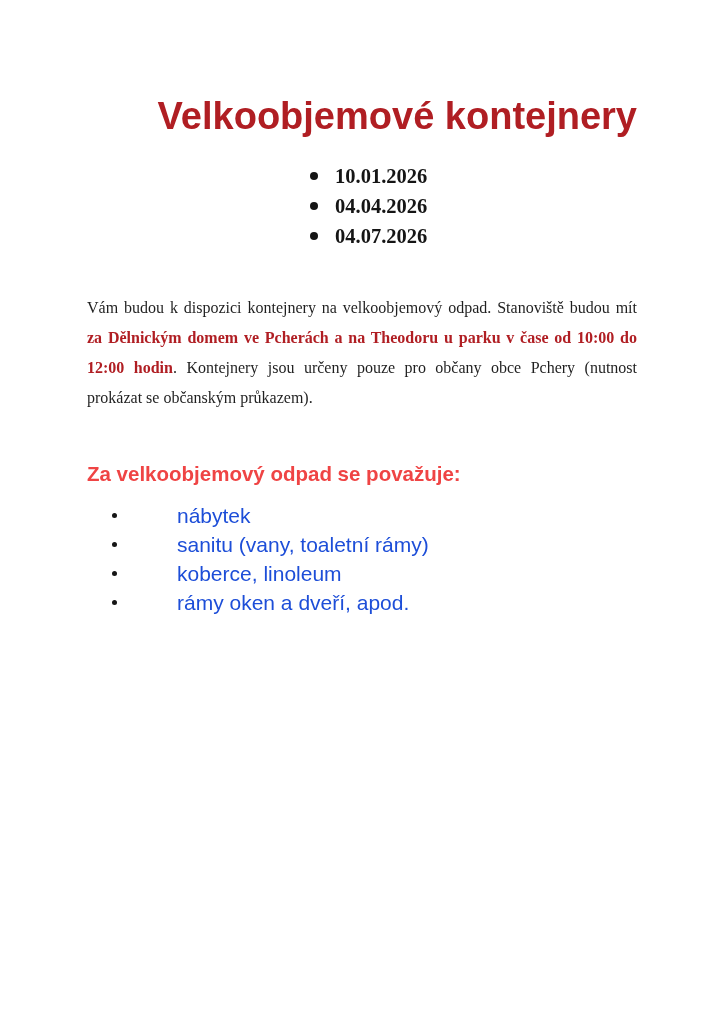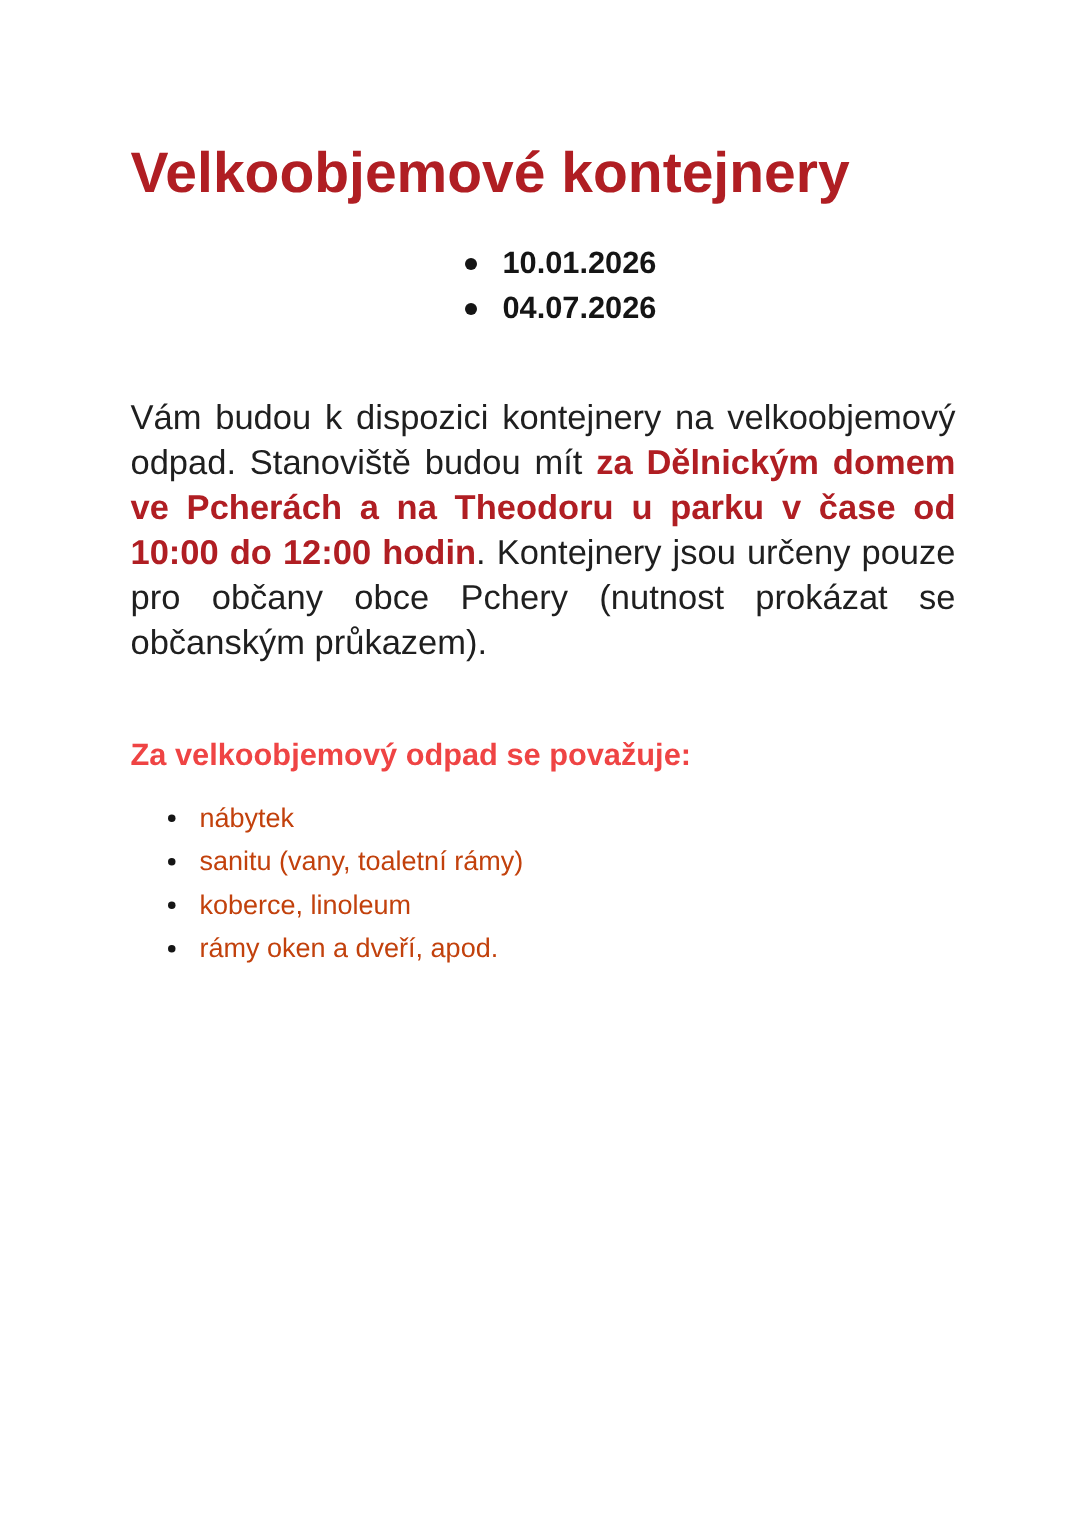--- a/index.html
+++ b/index.html
@@ -13,60 +13,62 @@
     height: 1024px;
     background: #ffffff;
     box-sizing: border-box;
     padding: 85px 87px 0 87px;
     font-family: "Liberation Sans", sans-serif;
     color: #1f1f1f;
     overflow: hidden;
   }
   .doc-title {
     margin: 0;
-    text-align: left;
+    text-align: right;
     color: #b01e23;
     font-size: 38px;
     font-weight: bold;
     line-height: 62px;
   }
   .salutation {
     margin: 54px 0 0 0;
     font-size: 20.5px;
     line-height: 30px;
     color: #1f1f1f;
   }
   .date-list {
     list-style: none;
     margin: 14px 0 0 0;
     padding: 0 0 0 223px;
+    font-family: Liberation Serif, serif;
   }
   .date-list li {
     display: flex;
     align-items: center;
     line-height: 30px;
     font-size: 20.5px;
     font-weight: bold;
     color: #151515;
   }
   .date-bullet {
     display: inline-block;
     width: 8px;
     height: 8px;
     border-radius: 50%;
     background: #151515;
     margin-right: 17px;
     flex: 0 0 auto;
   }
   .body-paragraph {
     margin: 42px 0 14px 0;
-    font-size: 23px;
+    font-size: 16px;
     line-height: 30px;
     text-align: justify;
     color: #1f1f1f;
+    font-family: Liberation Serif, serif;
   }
   .highlight {
     color: #b01e23;
     font-weight: bold;
   }
   .waste-heading {
     margin: 46px 0 0 0;
     font-size: 20.5px;
     line-height: 30px;
     font-weight: bold;
@@ -74,22 +76,23 @@
   }
   .waste-list {
     list-style: none;
     margin: 12px 0 0 0;
     padding: 0 0 0 25px;
   }
   .waste-list li {
     display: flex;
     align-items: center;
     line-height: 29px;
-    font-size: 18px;
-    color: #c2410c;
+    font-size: 21px;
+    color: #1d4ed8;
+    gap: 44px;
   }
   .waste-bullet {
     display: inline-block;
     width: 5px;
     height: 5px;
     border-radius: 50%;
     background: #151515;
     margin-right: 16px;
     flex: 0 0 auto;
   }
@@ -101,20 +104,24 @@
 
   <h1 class="doc-title">
     <span>Velkoobjemové kontejnery</span><br>
   </h1>
 
 
   <ul class="date-list">
     <li>
       <span class="date-bullet"></span>
       <span>10.01.2026</span>
+    </li>
+    <li>
+      <span class="date-bullet"></span>
+      <span>04.04.2026</span>
     </li>
     <li>
       <span class="date-bullet"></span>
       <span>04.07.2026</span>
     </li>
   </ul>
 
   <p class="body-paragraph"><span>Vám budou k dispozici kontejnery na velkoobjemový odpad. Stanoviště budou mít </span><span class="highlight">za Dělnickým domem ve Pcherách a na Theodoru u parku v čase od 10:00 do 12:00 hodin</span><span>. Kontejnery jsou určeny pouze pro občany obce Pchery (nutnost prokázat se občanským průkazem).</span></p>
 
   <h2 class="waste-heading">Za velkoobjemový odpad se považuje:</h2>

